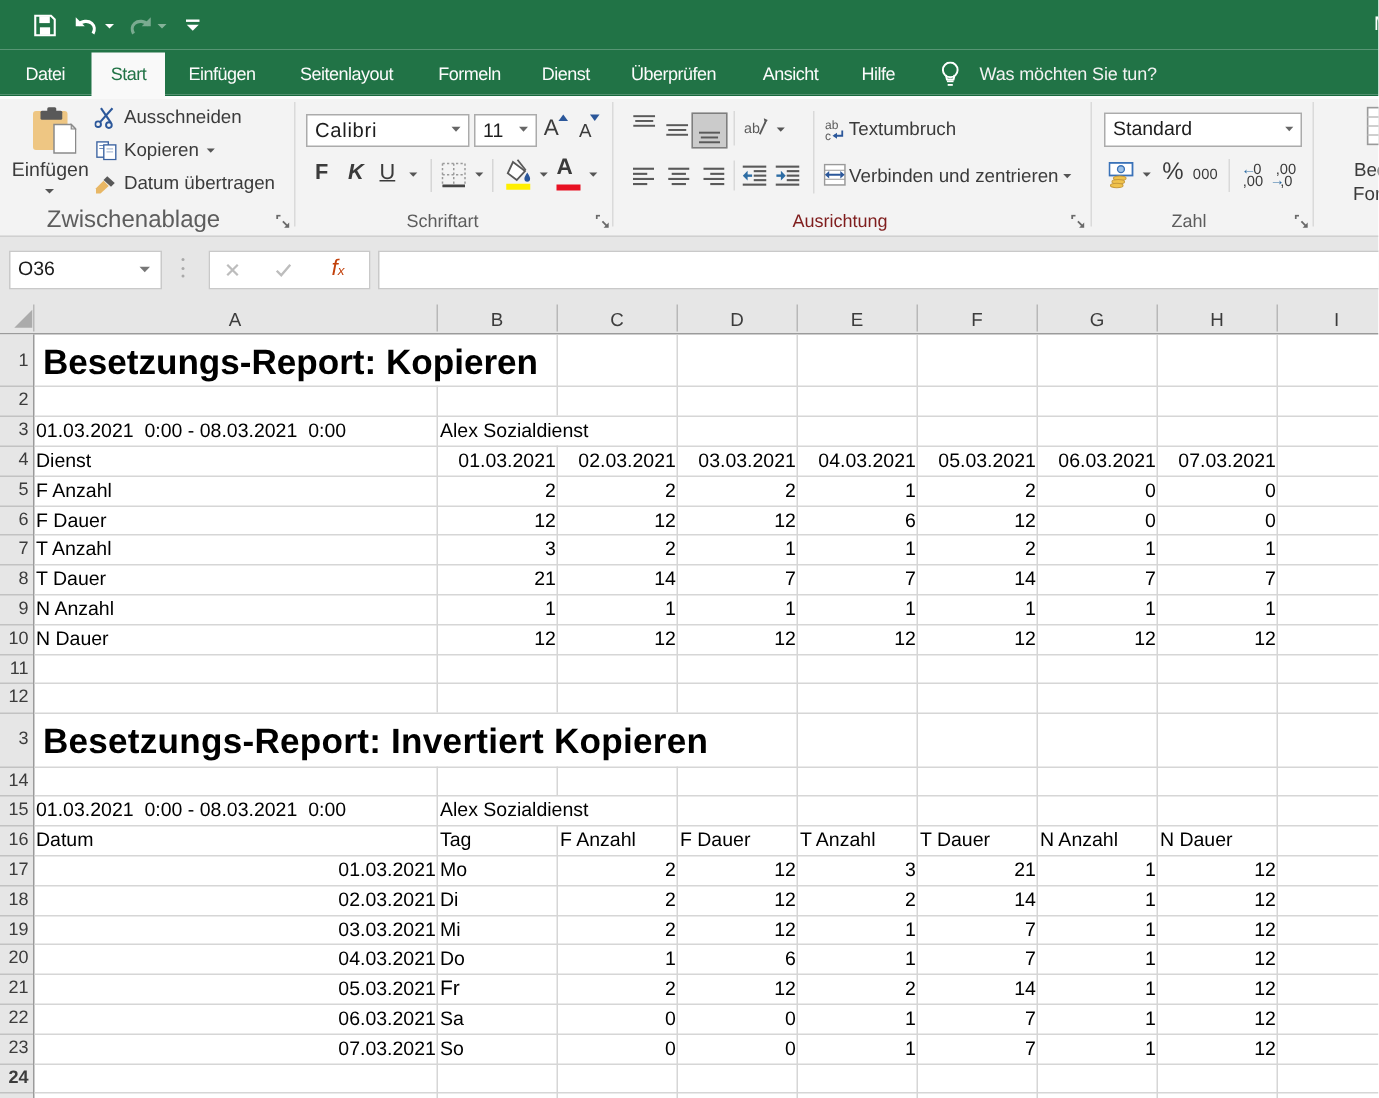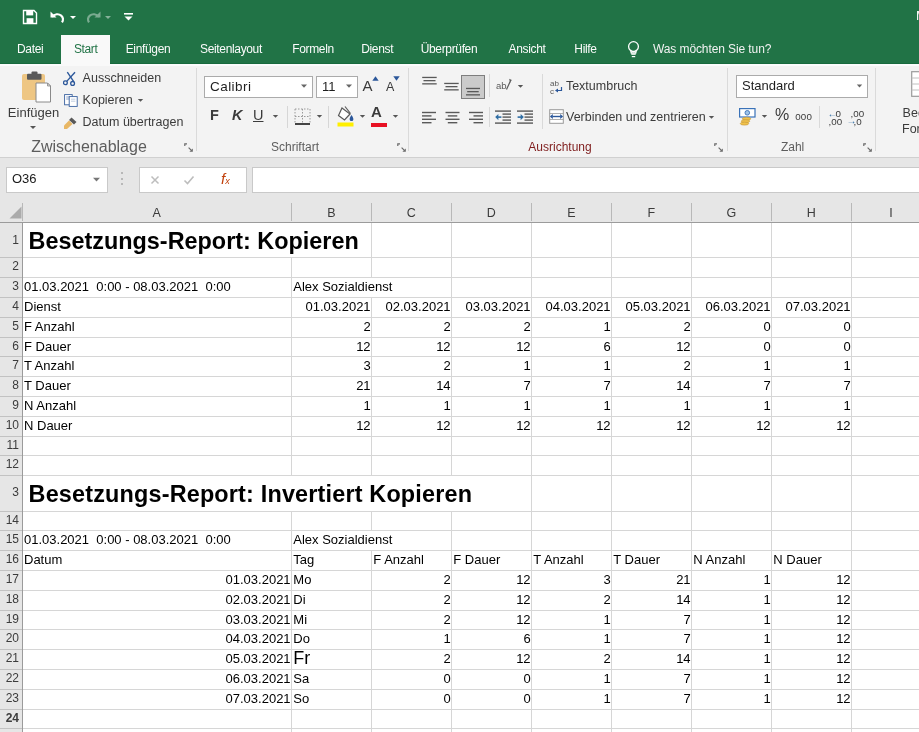--- a/index.html
+++ b/index.html
@@ -499,21 +499,21 @@
 <div class="t" style="top:609.6px;height:19.8px;line-height:19.8px;font-size:13.0px;color:#000;right:68.4px;">12</div>
 <div class="t" style="top:629.4px;height:19.8px;line-height:19.8px;font-size:13.0px;color:#000;right:628.4px;">04.03.2021</div>
 <div class="t" style="top:629.4px;height:19.8px;line-height:19.8px;font-size:13.0px;color:#000;left:293.3px;">Do</div>
 <div class="t" style="top:629.4px;height:19.8px;line-height:19.8px;font-size:13.0px;color:#000;right:468.4px;">1</div>
 <div class="t" style="top:629.4px;height:19.8px;line-height:19.8px;font-size:13.0px;color:#000;right:388.4px;">6</div>
 <div class="t" style="top:629.4px;height:19.8px;line-height:19.8px;font-size:13.0px;color:#000;right:308.4px;">1</div>
 <div class="t" style="top:629.4px;height:19.8px;line-height:19.8px;font-size:13.0px;color:#000;right:228.4px;">7</div>
 <div class="t" style="top:629.4px;height:19.8px;line-height:19.8px;font-size:13.0px;color:#000;right:148.4px;">1</div>
 <div class="t" style="top:629.4px;height:19.8px;line-height:19.8px;font-size:13.0px;color:#000;right:68.4px;">12</div>
 <div class="t" style="top:649.2px;height:19.8px;line-height:19.8px;font-size:13.0px;color:#000;right:628.4px;">05.03.2021</div>
-<div class="t" style="top:649.2px;height:19.8px;line-height:19.8px;font-size:18px;color:#000;left:293.3px;text-align:center;">Fr</div>
+<div class="t" style="top:649.2px;height:19.8px;line-height:19.8px;font-size:14px;color:#000;left:293.3px;text-align:center;">Fr</div>
 <div class="t" style="top:649.2px;height:19.8px;line-height:19.8px;font-size:13.0px;color:#000;right:468.4px;">2</div>
 <div class="t" style="top:649.2px;height:19.8px;line-height:19.8px;font-size:13.0px;color:#000;right:388.4px;">12</div>
 <div class="t" style="top:649.2px;height:19.8px;line-height:19.8px;font-size:13.0px;color:#000;right:308.4px;">2</div>
 <div class="t" style="top:649.2px;height:19.8px;line-height:19.8px;font-size:13.0px;color:#000;right:228.4px;">14</div>
 <div class="t" style="top:649.2px;height:19.8px;line-height:19.8px;font-size:13.0px;color:#000;right:148.4px;">1</div>
 <div class="t" style="top:649.2px;height:19.8px;line-height:19.8px;font-size:13.0px;color:#000;right:68.4px;">12</div>
 <div class="t" style="top:669.0px;height:19.8px;line-height:19.8px;font-size:13.0px;color:#000;right:628.4px;">06.03.2021</div>
 <div class="t" style="top:669.0px;height:19.8px;line-height:19.8px;font-size:13.0px;color:#000;left:293.3px;">Sa</div>
 <div class="t" style="top:669.0px;height:19.8px;line-height:19.8px;font-size:13.0px;color:#000;right:468.4px;">0</div>
 <div class="t" style="top:669.0px;height:19.8px;line-height:19.8px;font-size:13.0px;color:#000;right:388.4px;">0</div>

